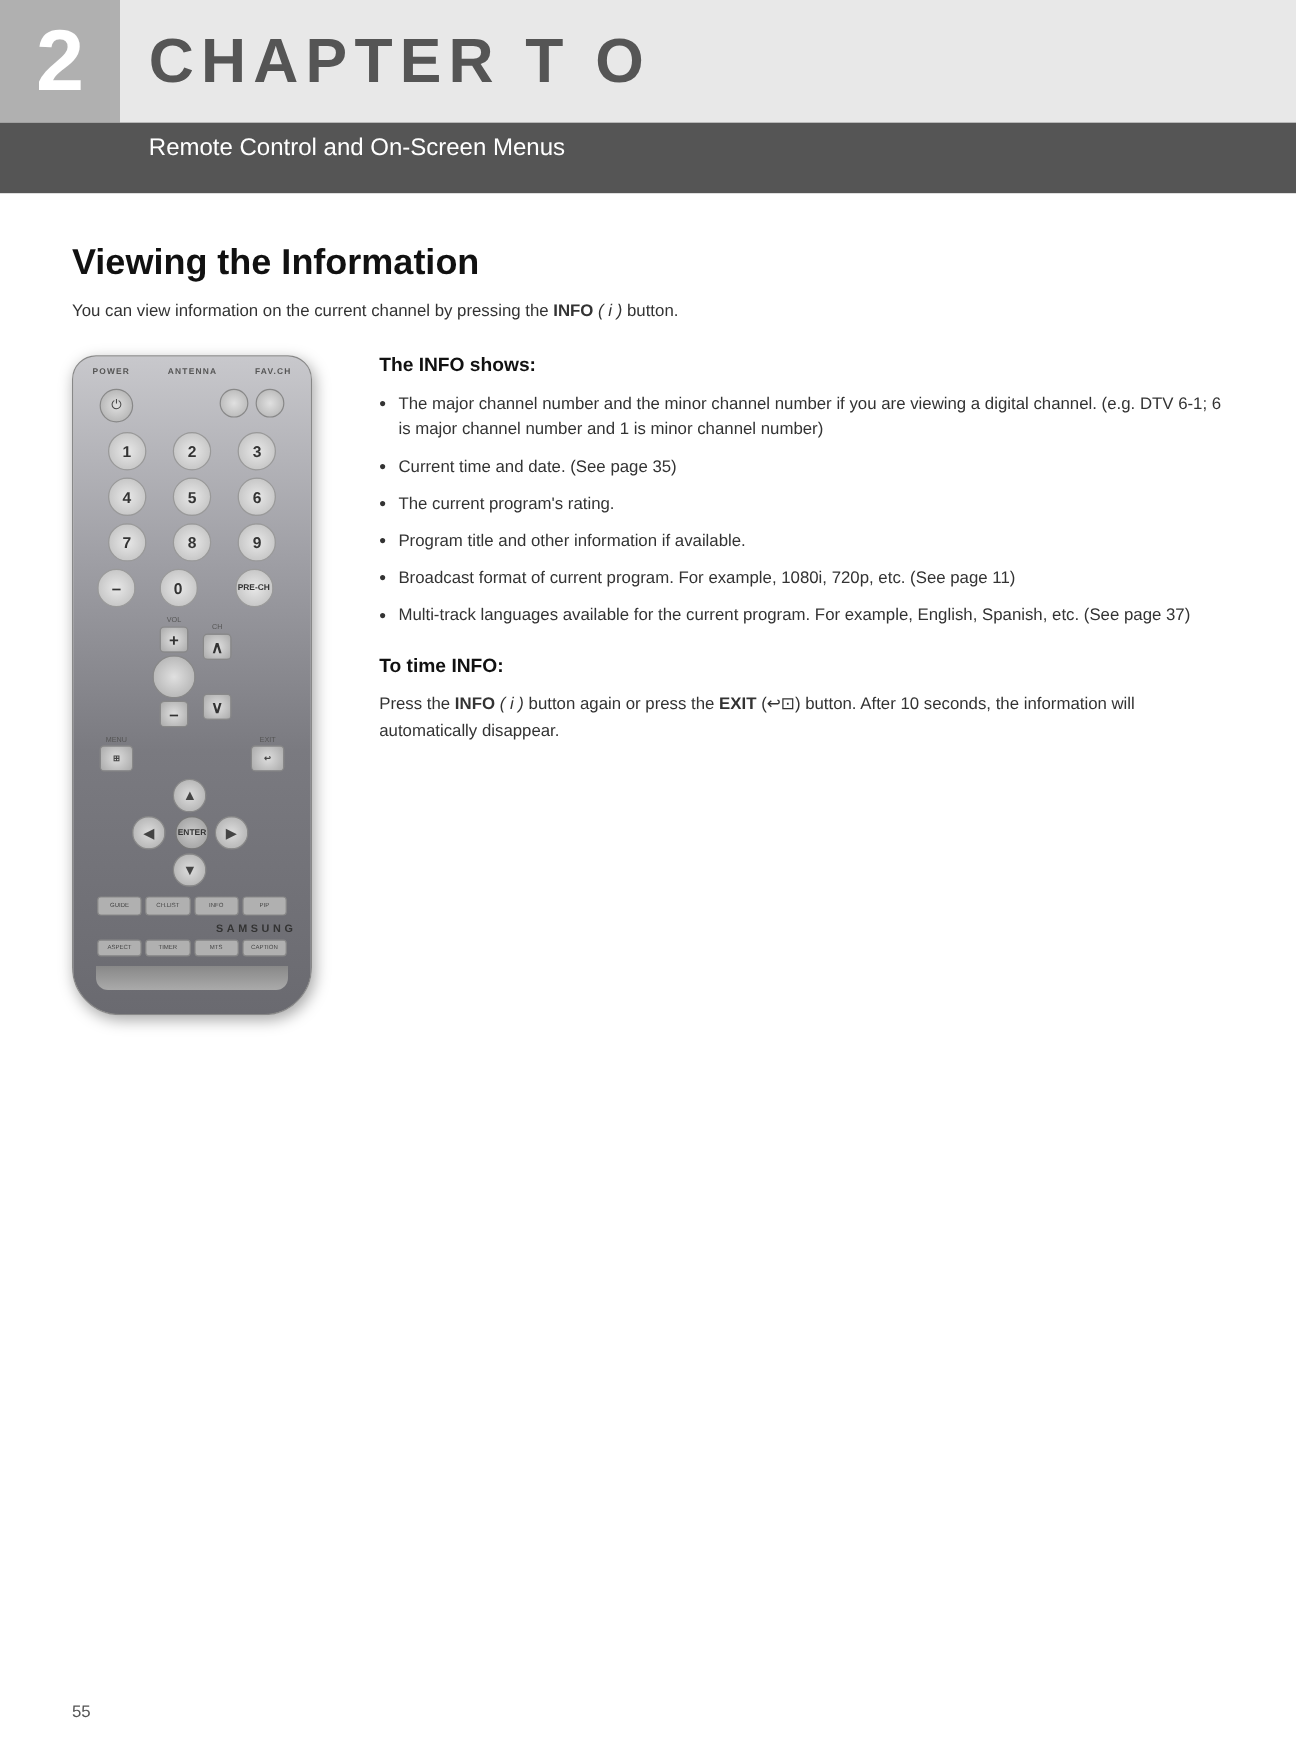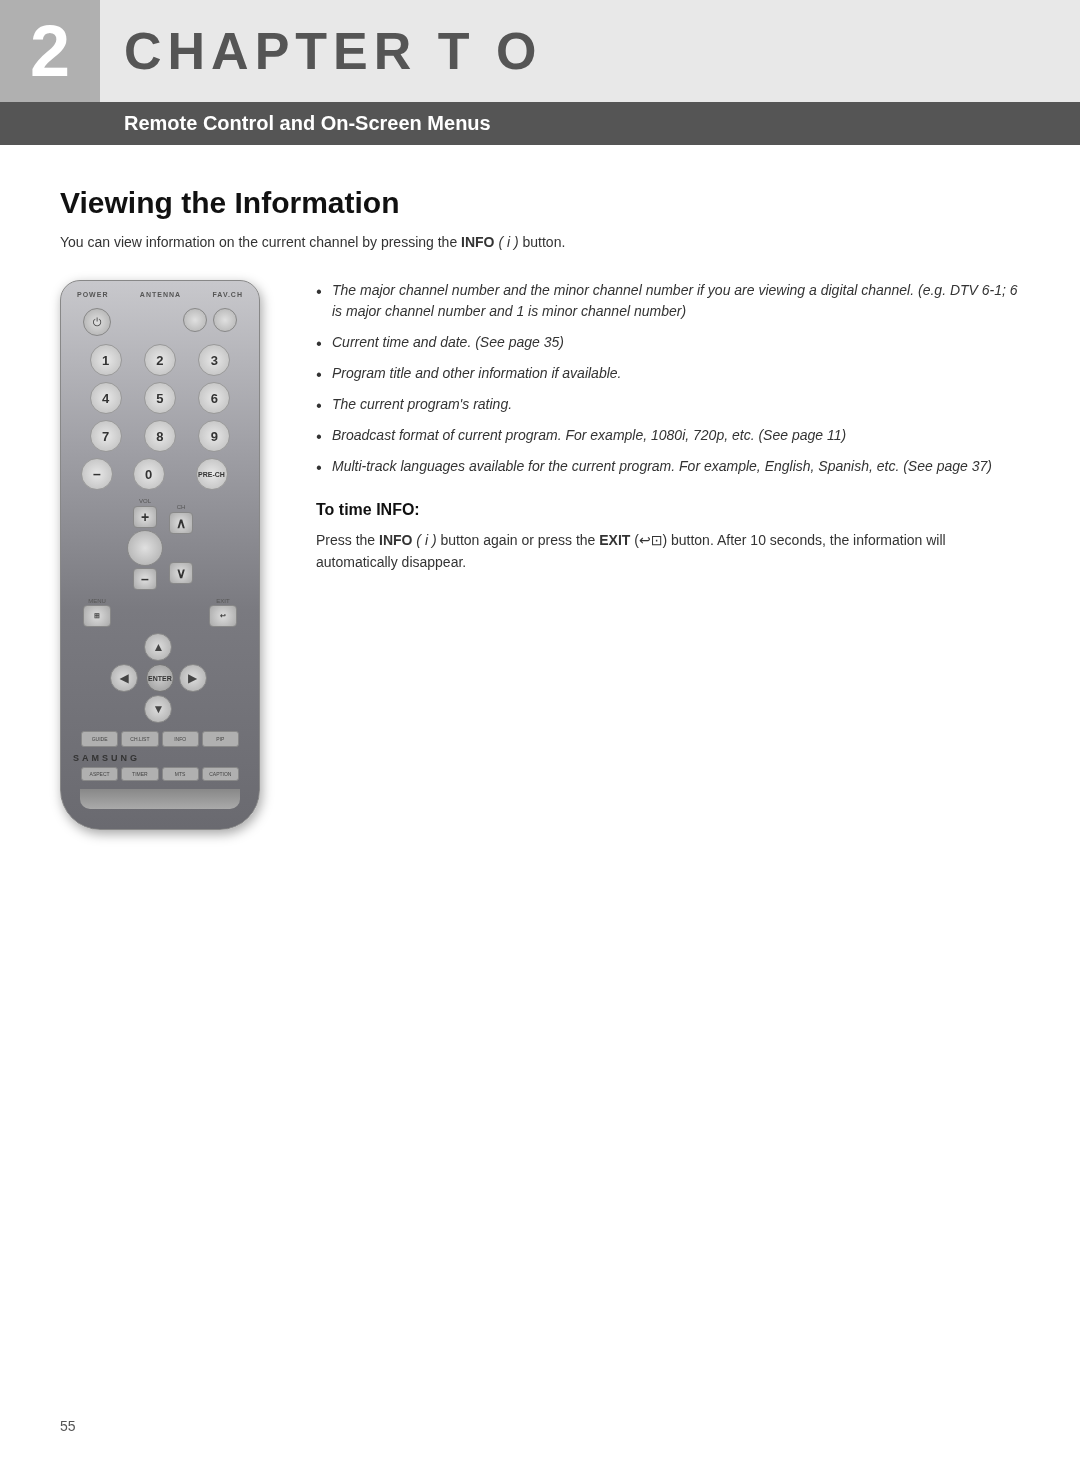--- a/index.html
+++ b/index.html
@@ -41,22 +41,22 @@
       font-size: 52px;
       font-weight: bold;
       color: #555;
       letter-spacing: 6px;
       text-transform: uppercase;
     }
     .chapter-subtitle-bar {
       background: #555;
       color: #fff;
       font-size: 20px;
-      font-weight: bold;
-      padding: 10px 24px 10px 124px;
+      font-weight: normal;
+      padding: 10px 24px 26px 124px;
       margin-bottom: 32px;
     }
 
     
     .page-content {
       padding: 0 60px 60px 60px;
     }
 
     .section-title {
       font-size: 30px;
@@ -291,21 +291,21 @@
       border: 1px solid #888;
       border-radius: 3px;
       display: flex;
       align-items: center;
       justify-content: center;
       font-size: 5px;
       color: #444;
     }
 
     .remote-bottom-label {
-      text-align: left;
+      text-align: right;
       font-size: 9px;
       font-weight: bold;
       letter-spacing: 3px;
       color: #333;
       margin: 4px 0;
     }
 
     .remote-bottom-small-row {
       display: flex;
       justify-content: space-between;
@@ -351,21 +351,20 @@
       padding: 0;
       margin-bottom: 24px;
     }
     .bullet-list li {
       font-size: 14px;
       color: #333;
       padding-left: 16px;
       position: relative;
       margin-bottom: 10px;
       line-height: 1.5;
-      font-style: italic;
     }
     .bullet-list li::before {
       content: '•';
       position: absolute;
       left: 0;
       color: #333;
       font-size: 16px;
     }
 
     .to-hide-heading {
@@ -510,26 +509,27 @@
           <div class="remote-bottom-small-btn">MTS</div>
           <div class="remote-bottom-small-btn">CAPTION</div>
         </div>
 
         <div class="remote-foot"></div>
       </div>
     </div>
 
     <div class="right-content">
 
+      <div class="info-heading">The INFO shows:</div>
 
       <ul class="bullet-list">
         <li>The major channel number and the minor channel number if you are viewing a digital channel. (e.g. DTV 6-1; 6 is major channel number and 1 is minor channel number)</li>
         <li>Current time and date. (See page 35)</li>
+        <li>The current program's rating.</li>
         <li>Program title and other information if available.</li>
-        <li>The current program's rating.</li>
         <li>Broadcast format of current program.  For example, 1080i, 720p, etc. (See page 11)</li>
         <li>Multi-track languages available for the current program.  For example, English, Spanish, etc. (See page 37)</li>
       </ul>
 
       <div class="to-hide-heading">To time INFO:</div>
 
       <div class="to-hide-text">
         <span>Press the </span><strong>INFO</strong><em> ( i )</em><span> button again or press the </span><strong>EXIT</strong><span> (↩⊡)</span><span> button. After 10 seconds, the information will automatically disappear.</span>
       </div>
 

